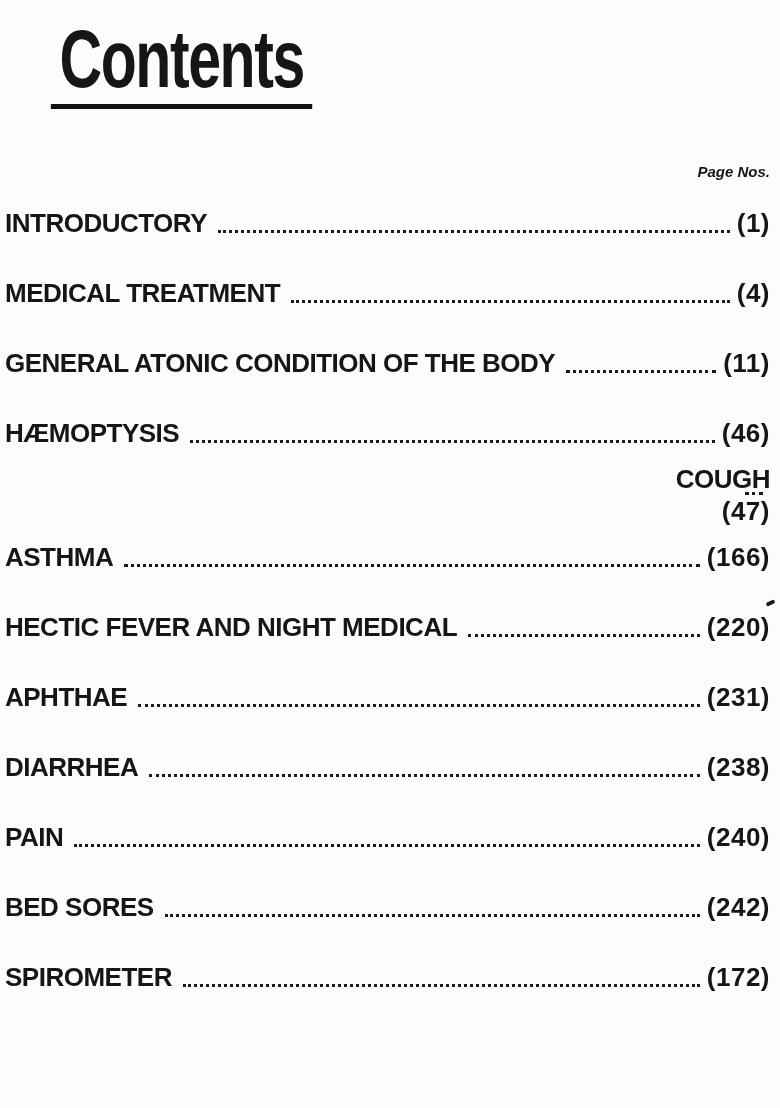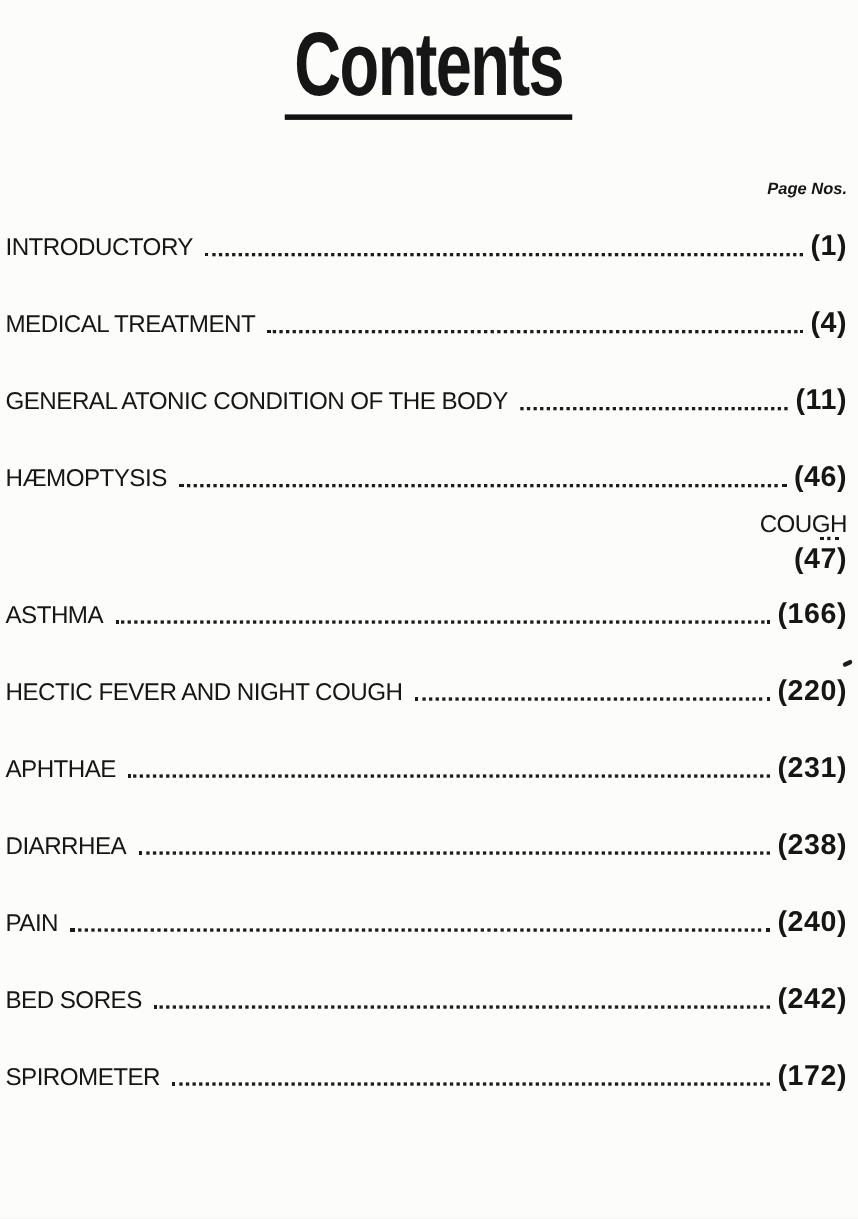--- a/index.html
+++ b/index.html
@@ -12,21 +12,21 @@
     width: 780px;
     height: 1108px;
     margin: 0 auto;
     background: var(--bg, #fcfcfa);
     color: var(--text, #161616);
     font-family: "Liberation Sans", sans-serif;
     overflow: hidden;
   }
   .title-wrap {
     padding-top: 20px;
-    text-align: center;
+    text-align: left;
   }
   .title {
     display: inline-block;
     font-weight: 700;
     font-size: 82px;
     line-height: 0.95;
     letter-spacing: -2px;
     padding: 0 12px 6px 12px;
     border-bottom: 5px solid #121212;
     transform: scaleX(0.72);
@@ -50,22 +50,22 @@
     display: flex;
     align-items: flex-end;
     padding: 0 10px 20px 5px;
     box-sizing: border-box;
   }
   .row.tight {
     height: 54px;
     flex-direction: column;
   }
   .label {
-    font-size: 22px;
-    font-weight: 400;
+    font-size: 26px;
+    font-weight: 700;
     line-height: 1;
     letter-spacing: -0.5px;
     white-space: nowrap;
   }
   .leader {
     flex: 1;
     min-width: 18px;
     border-bottom: 3px dotted #1b1b1b;
     margin: 0 7px 3px 11px;
     align-self: flex-end;
@@ -131,21 +131,21 @@
     <span class="pagenum">(47)</span>
   </div>
 
   <div class="row">
     <span class="label">ASTHMA</span>
     <span class="leader"></span>
     <span class="pagenum">(166)</span>
   </div>
 
   <div class="row">
-    <span class="label">HECTIC FEVER AND NIGHT COUGH</span>
+    <span class="label">HECTIC FEVER AND NIGHT MEDICAL</span>
     <span class="leader"></span>
     <span class="pagenum">(220)</span>
   </div>
 
   <div class="row">
     <span class="label">APHTHAE</span>
     <span class="leader"></span>
     <span class="pagenum">(231)</span>
   </div>
 

